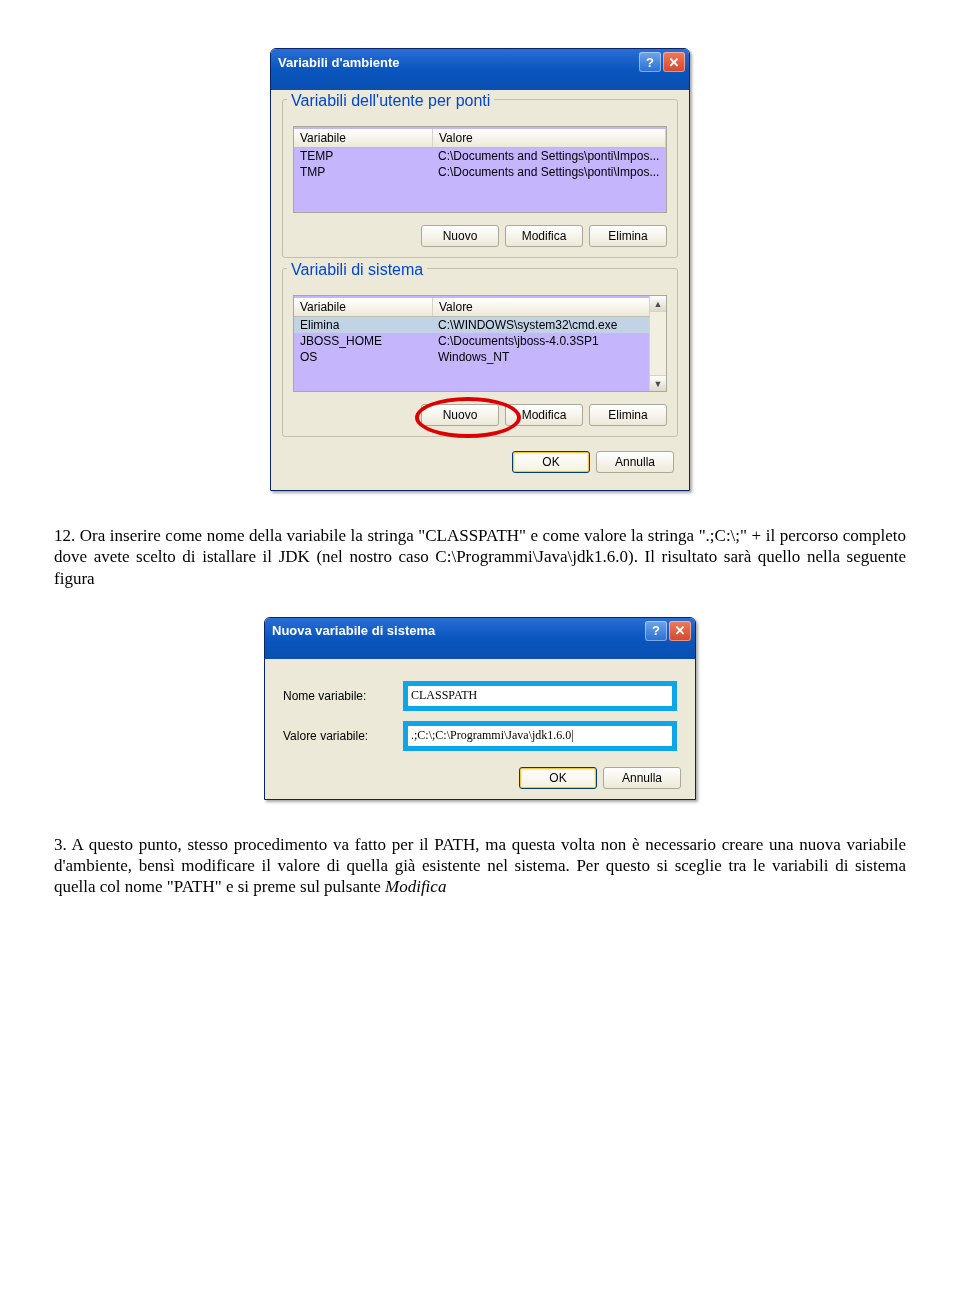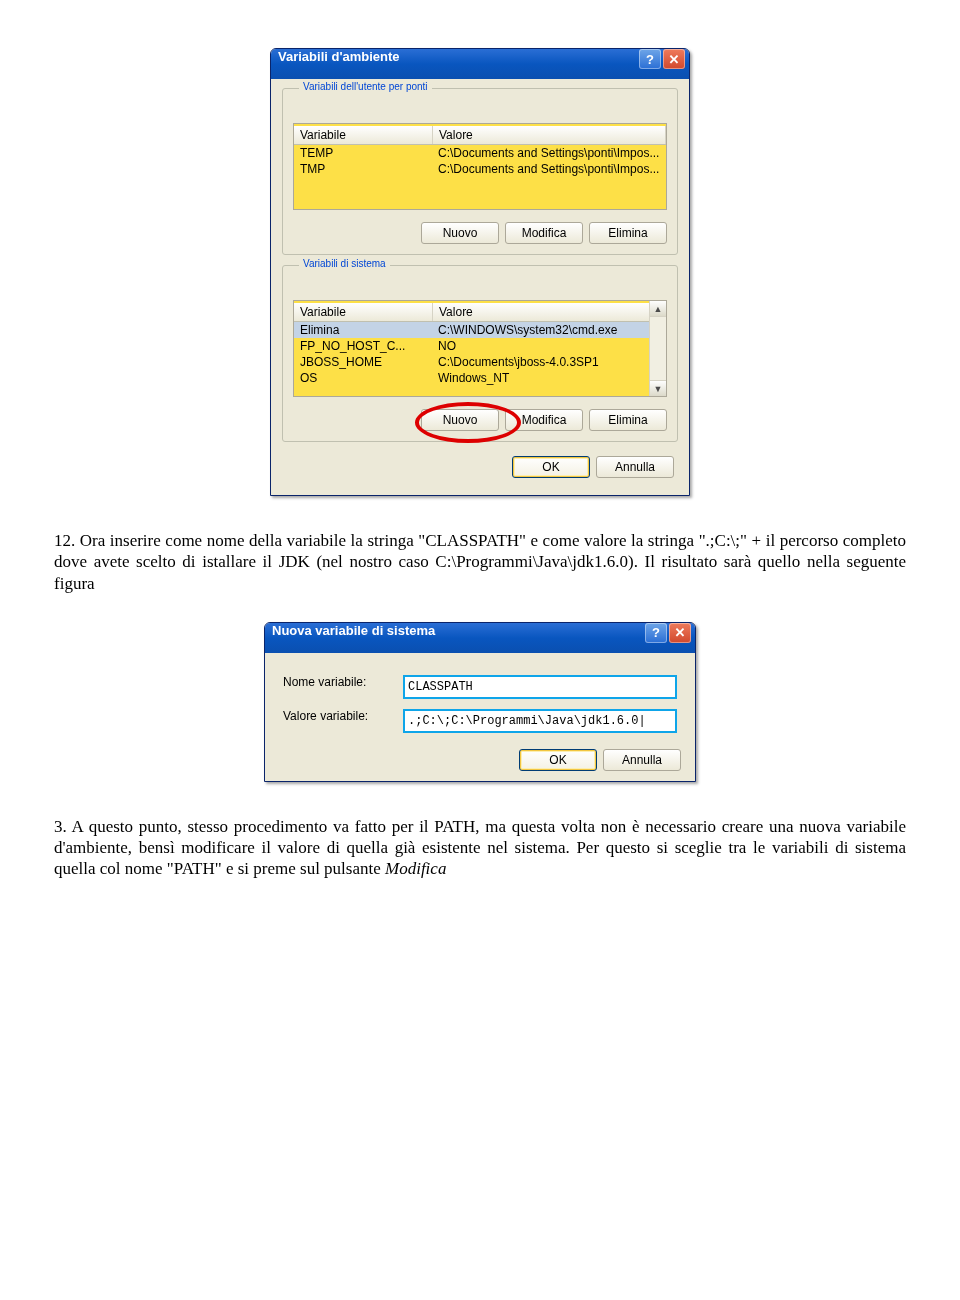--- a/index.html
+++ b/index.html
@@ -1,51 +1,51 @@
 <!DOCTYPE html>
 <html><head>
 <meta charset="utf-8">
 <style>
   body{margin:0;padding:0;font-family:"Times New Roman",serif;background:#fff;color:#000;width:960px}
   .doc{padding:20px 54px 40px}
   .para{font-size:17px;line-height:1.25;text-align:justify;margin:0 0 14px}
   .italic{font-style:italic}
   .fig-wrap{display:flex;justify-content:center;margin:28px 0 34px}
   .win{font-family:Tahoma,Arial,sans-serif;font-size:12px;border:1px solid #0a246a;border-radius:6px 6px 0 0;box-shadow:2px 2px 3px rgba(0,0,0,.35);background:#ece9d8}
-  .titlebar{display:flex;background:linear-gradient(to bottom,#2a6ed5 0%,#0956bf 50%,#0a4fb0 100%);color:#fff;font-weight:bold;height:26px;padding:0 4px 4px 7px;border-radius:5px 5px 0 0;font-size:13px}
+  .titlebar{display:flex;align-items:center;background:linear-gradient(to bottom,#2a6ed5 0%,#0956bf 50%,#0a4fb0 100%);color:#fff;font-weight:bold;height:26px;padding:0 4px 15px 7px;border-radius:5px 5px 0 0;font-size:13px}
   .titlebar .spacer{flex:1}
   .titlebar .tbtn{width:22px;height:20px;margin-left:2px;border-radius:3px;display:flex;align-items:center;justify-content:center;font-weight:bold;font-size:13px;box-shadow:0 0 0 1px rgba(255,255,255,.4) inset}
   .tbtn.help{background:linear-gradient(to bottom,#6fa6e8,#2a6ed5);color:#fff}
   .tbtn.close{background:linear-gradient(to bottom,#ef7b5c,#d1482d);color:#fff}
   .content{padding:9px 11px 11px}
   .groupbox{border:1px solid #c0c0b0;border-radius:3px;margin-bottom:10px;position:relative;padding:18px 10px 10px}
-  .grouplegend{position:absolute;top:-8px;left:16px;background:#ece9d8;padding:0 4px;color:#0046d5;font-size:10px}
+  .grouplegend{position:absolute;top:-8px;left:4px;background:#ece9d8;padding:0 4px;color:#0046d5;font-size:16px}
   .grid{margin-top:2px}
   .grid .header, .grid .row{display:flex}
   .grid .header{background:linear-gradient(to bottom,#fff,#ece9d8);border-bottom:1px solid #c0c0b0}
   .grid .hcell{font-size:12px;padding:2px 6px;border-right:1px solid #d6d3c5}
   .grid .row{font-size:12px}
   .grid .cell{padding:1px 6px;white-space:nowrap;overflow:hidden;text-overflow:clip}
   .c1{width:126px}
   .c2{flex:1}
   .grid .row.sel{background:#c3d3e6}
-  .listwrap{border:1px solid #aca899;background:#fde047;height:85px;overflow:hidden;margin-top:16px;position:relative}
+  .listwrap{border:1px solid #aca899;background:#c4b5fd;height:85px;overflow:hidden;margin-top:8px;position:relative}
   .listwrap.tall{height:95px}
   .scrollbar{position:absolute;right:0;top:0;width:16px;height:100%;background:#f1efe2;border-left:1px solid #d6d3c5;display:flex;flex-direction:column}
   .sb-btn{height:15px;background:linear-gradient(to bottom,#fefefe,#dcdac9);display:flex;align-items:center;justify-content:center;font-size:9px;color:#4b4b4b;border-bottom:1px solid #d6d3c5}
   .sb-btn.down{border-top:1px solid #d6d3c5;border-bottom:none}
   .sb-track{flex:1}
   .btnrow{display:flex;justify-content:flex-end;gap:6px;margin-top:12px}
   .btn{min-width:78px;height:22px;background:linear-gradient(to bottom,#fff,#ece9d8);border:1px solid #aca899;border-radius:3px;font-family:Tahoma,sans-serif;font-size:12px;padding:0 10px;cursor:pointer}
   .btn.def{border:1px solid #003c74;box-shadow:0 0 0 1px #f2c641 inset,0 0 0 2px #fcefb3 inset;background:linear-gradient(to bottom,#fff,#f4f1e3)}
   .bottomrow{display:flex;justify-content:flex-end;gap:6px;padding:4px 4px 6px 0}
   .circle{position:absolute;border:4px solid #d00;border-radius:50%;pointer-events:none}
-  .formrow{display:flex;align-items:flex-start;margin:10px 4px}
+  .formrow{display:flex;align-items:center;margin:10px 4px}
   .formrow label{width:120px;font-size:12px}
-  .formrow input{flex:1;height:20px;border:2px solid #0ea5e9;padding:0 3px;font-family:Liberation Mono, monospace;font-size:12px}
+  .formrow input{flex:1;height:20px;border:5px solid #0ea5e9;padding:0 3px;font-family:Liberation Serif, serif;font-size:12px}
 </style>
 </head>
 <body>
 
 <div class="doc">
 
   <div class="fig-wrap">
     <div class="win" style="width:418px">
       <div class="titlebar">
         <span>Variabili d'ambiente</span>
@@ -83,24 +83,20 @@
           <span class="grouplegend">Variabili di sistema</span>
           <div class="listwrap tall">
             <div class="grid">
               <div class="header">
                 <div class="hcell c1">Variabile</div>
                 <div class="hcell c2">Valore</div>
               </div>
               <div class="row sel">
                   <div class="cell c1">Elimina</div>
                   <div class="cell c2">C:\WINDOWS\system32\cmd.exe</div>
-                </div>
-              <div class="row">
-                  <div class="cell c1">FP_NO_HOST_C...</div>
-                  <div class="cell c2">NO</div>
                 </div>
               <div class="row">
                   <div class="cell c1">JBOSS_HOME</div>
                   <div class="cell c2">C:\Documents\jboss-4.0.3SP1</div>
                 </div>
               <div class="row">
                   <div class="cell c1">OS</div>
                   <div class="cell c2">Windows_NT</div>
                 </div>
             </div>

